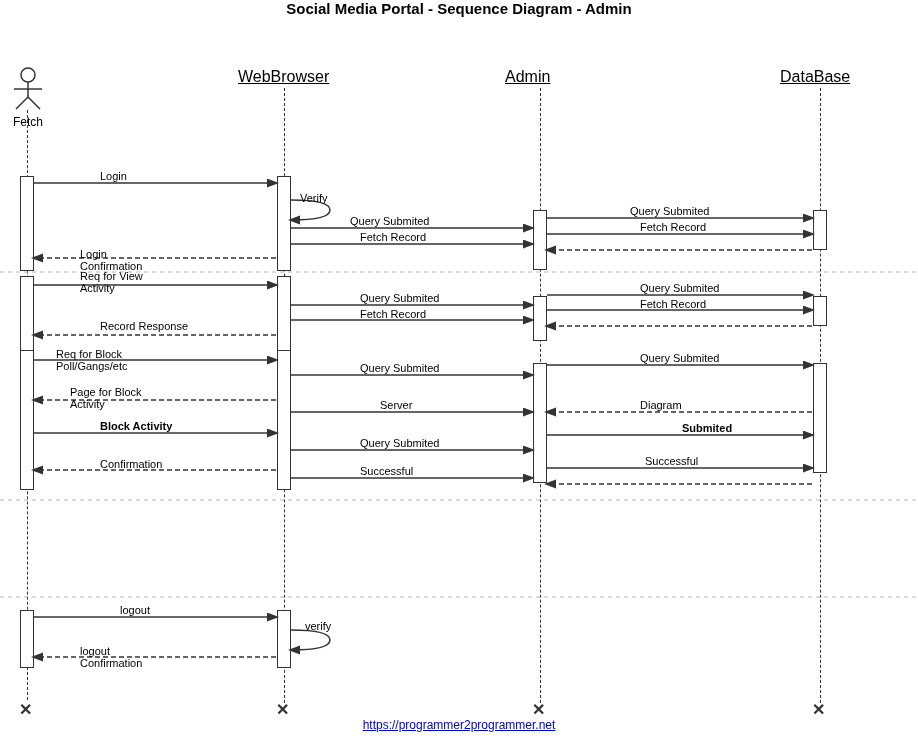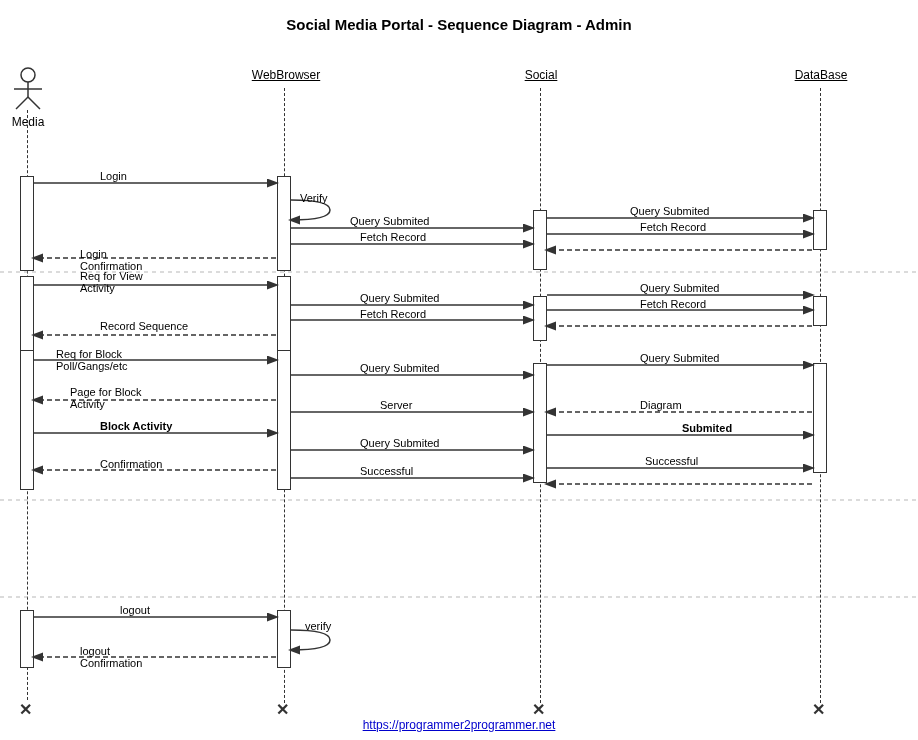--- a/index.html
+++ b/index.html
@@ -14,30 +14,30 @@
     }
     #diagram {
       position: relative;
       width: 918px;
       height: 740px;
     }
     .title {
       text-align: center;
       font-size: 15px;
       font-weight: bold;
-      padding-top: 16px;
+      padding-top: 0;
       position: absolute;
       width: 100%;
       top: 0;
     }
     
     .lifeline-label {
       position: absolute;
-      text-align: center;
-      font-size: 12px;
+      text-align: left;
+      font-size: 16px;
     }
     .lifeline-label span {
       text-decoration: underline;
     }
     
     .actor {
       position: absolute;
     }
     
     .lifeline-line {
@@ -94,28 +94,28 @@
     <svg width="36" height="45" viewBox="0 0 36 45">
 
       <circle cx="18" cy="10" r="7" fill="none" stroke="#333" stroke-width="1.5"></circle>
 
       <line x1="18" y1="17" x2="18" y2="32" stroke="#333" stroke-width="1.5"></line>
       <line x1="4" y1="24" x2="32" y2="24" stroke="#333" stroke-width="1.5"></line>
 
       <line x1="18" y1="32" x2="6" y2="44" stroke="#333" stroke-width="1.5"></line>
       <line x1="18" y1="32" x2="30" y2="44" stroke="#333" stroke-width="1.5"></line>
     </svg>
-    <div style="text-align:center; margin-top:2px;">Media</div>
+    <div style="text-align:center; margin-top:2px;">Fetch</div>
   </div>
 
   <div class="lifeline-label" style="left:238px; top:68px; width:96px;">
     <span>WebBrowser</span>
   </div>
   <div class="lifeline-label" style="left:505px; top:68px; width:72px;">
-    <span>Social</span>
+    <span>Admin</span>
   </div>
   <div class="lifeline-label" style="left:780px; top:68px; width:82px;">
     <span>DataBase</span>
   </div>
 
   <div class="lifeline-line" style="left:27px; top:110px; height:590px;"></div>
 
   <div class="lifeline-line" style="left:284px; top:88px; height:615px;"></div>
 
   <div class="lifeline-line" style="left:540px; top:88px; height:615px;"></div>
@@ -244,21 +244,21 @@
   <div class="msg-label" style="left:640px; top:221px; width:120px;">Fetch Record</div>
 
   <div class="msg-label" style="left:80px; top:248px; width:140px;">Login<br>Confirmation</div>
 
   <div class="msg-label" style="left:80px; top:270px; width:160px;">Req for View<br>Activity</div>
 
   <div class="msg-label" style="left:360px; top:292px; width:130px;">Query Submited</div>
 
   <div class="msg-label" style="left:640px; top:282px; width:130px;">Query Submited</div>
 
-  <div class="msg-label" style="left:100px; top:320px; width:140px;">Record Sequence</div>
+  <div class="msg-label" style="left:100px; top:320px; width:140px;">Record Response</div>
 
   <div class="msg-label" style="left:360px; top:308px; width:120px;">Fetch Record</div>
 
   <div class="msg-label" style="left:640px; top:298px; width:120px;">Fetch Record</div>
 
   <div class="msg-label" style="left:56px; top:348px; width:180px;">Req for Block<br>Poll/Gangs/etc</div>
 
   <div class="msg-label" style="left:360px; top:362px; width:130px;">Query Submited</div>
 
   <div class="msg-label" style="left:640px; top:352px; width:130px;">Query Submited</div>

